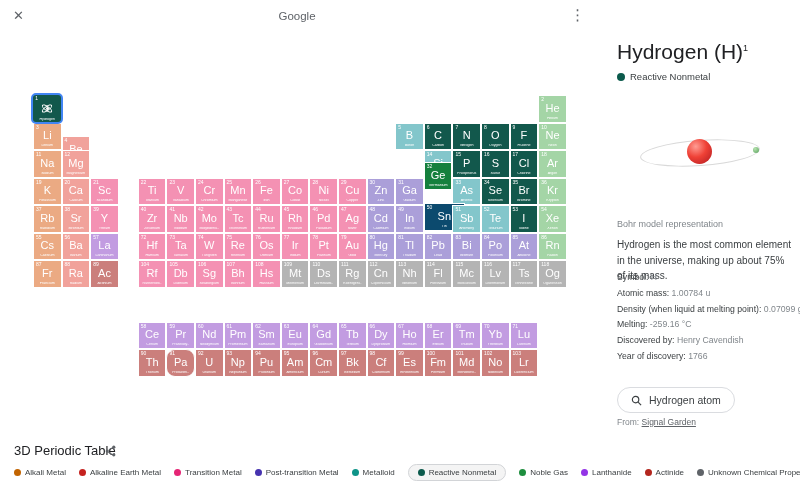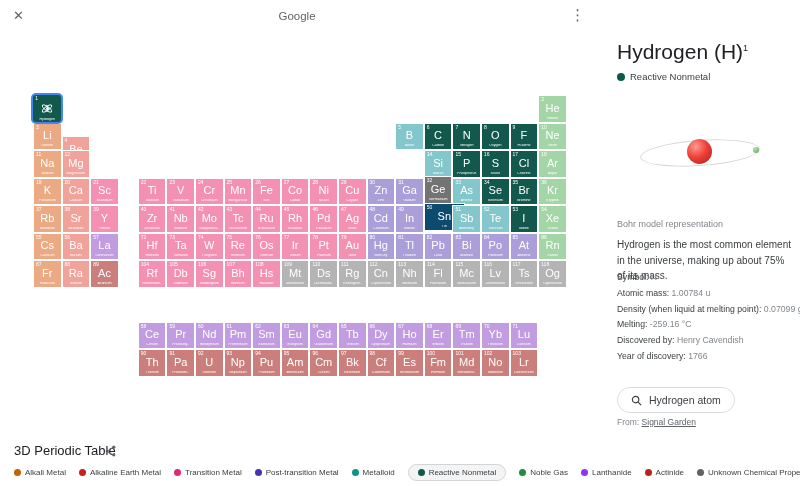--- a/index.html
+++ b/index.html
@@ -217,21 +217,21 @@
     <div class="tile" style="background: rgb(171, 159, 217); left: 366.6px; top: 177.5px;">
       <span class="num">30</span>
       <span class="sym">Zn</span>
       <span class="nm">Zinc</span>
     </div>
     <div class="tile" style="background: rgb(171, 159, 217); left: 395.2px; top: 177.5px;">
       <span class="num">31</span>
       <span class="sym">Ga</span>
       <span class="nm">Gallium</span>
     </div>
-    <div class="tile" style="background: #737373; left: 423.8px; top: 176px;">
+    <div class="tile" style="background: #15803d; left: 423.8px; top: 162px;">
       <span class="num">32</span>
       <span class="sym">Ge</span>
       <span class="nm">Germanium</span>
     </div>
     <div class="tile" style="background: rgb(131, 198, 203); left: 452.4px; top: 177.5px;">
       <span class="num">33</span>
       <span class="sym">As</span>
       <span class="nm">Arsenic</span>
     </div>
     <div class="tile" style="background: rgb(18, 88, 76); left: 481px; top: 177.5px;">
@@ -587,21 +587,21 @@
     <div class="tile" style="background: rgb(194, 156, 225); left: 509.6px; top: 321.5px;">
       <span class="num">71</span>
       <span class="sym">Lu</span>
       <span class="nm">Lutetium</span>
     </div>
     <div class="tile" style="background: rgb(203, 127, 124); left: 137.8px; top: 349px;">
       <span class="num">90</span>
       <span class="sym">Th</span>
       <span class="nm">Thorium</span>
     </div>
-    <div class="tile" style="background: rgb(203, 127, 124); left: 166.4px; top: 349px;">
+    <div class="tile" style="background: rgb(203, 127, 124); left: 166.4px; top: 349px; border-radius: 9px;">
       <span class="num">91</span>
       <span class="sym">Pa</span>
       <span class="nm">Protactini..</span>
     </div>
     <div class="tile" style="background: rgb(203, 127, 124); left: 195px; top: 349px;">
       <span class="num">92</span>
       <span class="sym">U</span>
       <span class="nm">Uranium</span>
     </div>
     <div class="tile" style="background: rgb(203, 127, 124); left: 223.6px; top: 349px;">

